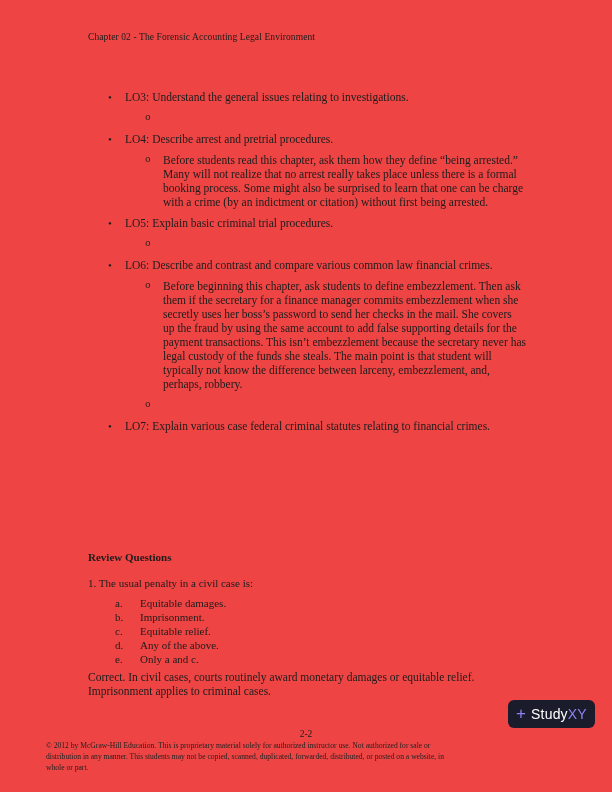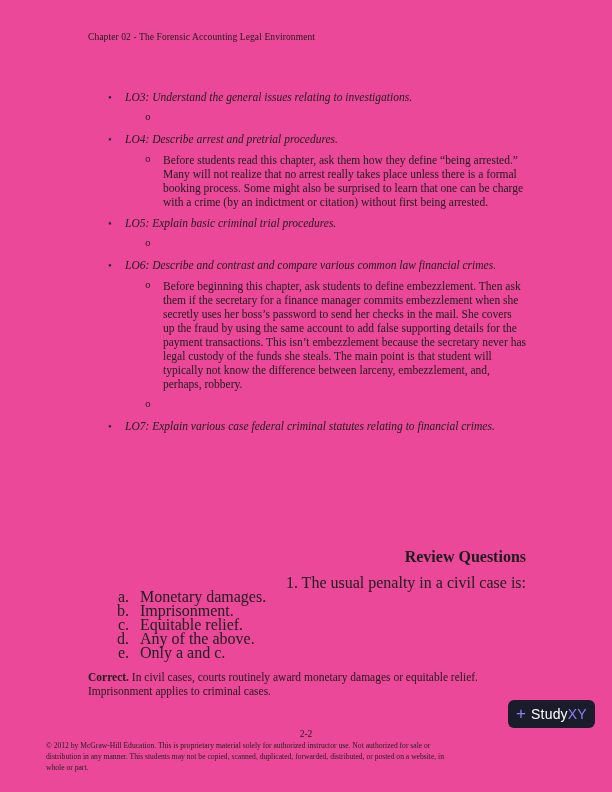--- a/index.html
+++ b/index.html
@@ -8,21 +8,21 @@
     width: 612px;
     height: 792px;
     position: relative;
     font-family: "Liberation Serif", "DejaVu Serif", serif;
     color: #1c1c1c;
     overflow: hidden;
   }
   .page {
     position: absolute;
     inset: 0;
-    background: #ec4899;
+    background: #ef4444;
   }
 
   
   .running-header {
     position: absolute;
     left: 88px;
     top: 32px;
     font-size: 9.5px;
     letter-spacing: 0.1px;
     white-space: nowrap;
@@ -41,21 +41,21 @@
   .lo-label-row {
     display: flex;
     margin-bottom: 7px;
   }
   .bullet-marker {
     width: 17px;
     margin-left: 20px;
     flex: none;
     font-size: 11px;
   }
-  .lo-label { flex: 1; font-style: italic; }
+  .lo-label { flex: 1; }
   .sub-item {
     display: flex;
     margin-bottom: 7px;
   }
   .sub-bullet-marker {
     width: 18px;
     margin-left: 57px;
     flex: none;
     font-family: "Liberation Mono", "DejaVu Sans Mono", monospace;
     font-size: 9.5px;
@@ -65,46 +65,45 @@
     width: 363px;
     flex: none;
   }
 
   
   .review-section {
     position: absolute;
     left: 88px;
     top: 550px;
     width: 438px;
-    font-size: 16px;
-    line-height: 14px;
-    text-align: right;
+    font-size: 11px;
+    line-height: 14px;
   }
   .review-heading {
     font-weight: bold;
     margin-bottom: 12px;
   }
-  .question-stem { margin-bottom: 0; }
+  .question-stem { margin-bottom: 6px; }
   .option-row {
     display: flex;
     margin-left: 27px;
   }
   .option-letter { width: 14px; flex: none; }
   .option-text { margin-left: 11px; }
 
   
   .answer {
     position: absolute;
     left: 88px;
     top: 670px;
     width: 440px;
     font-size: 11.5px;
     line-height: 14px;
   }
-  .answer-label { font-weight: bold; }
+  .answer-label { font-weight: normal; }
 
   
   .studyxy-badge {
     position: absolute;
     left: 508px;
     top: 700px;
     width: 87px;
     height: 28px;
     border-radius: 6px;
     display: flex;
@@ -217,21 +216,21 @@
     <div></div>
   </div>
 </div>
 
   <div class="review-section">
     <div class="review-heading">Review Questions</div>
     <div class="question-stem">1. The usual penalty in a civil case is:</div>
     <div>
   <div class="option-row">
     <span class="option-letter">a.</span>
-    <span class="option-text">Monetary damages.</span>
+    <span class="option-text">Equitable damages.</span>
   </div>
 
   <div class="option-row">
     <span class="option-letter">b.</span>
     <span class="option-text">Imprisonment.</span>
   </div>
 
   <div class="option-row">
     <span class="option-letter">c.</span>
     <span class="option-text">Equitable relief.</span>

